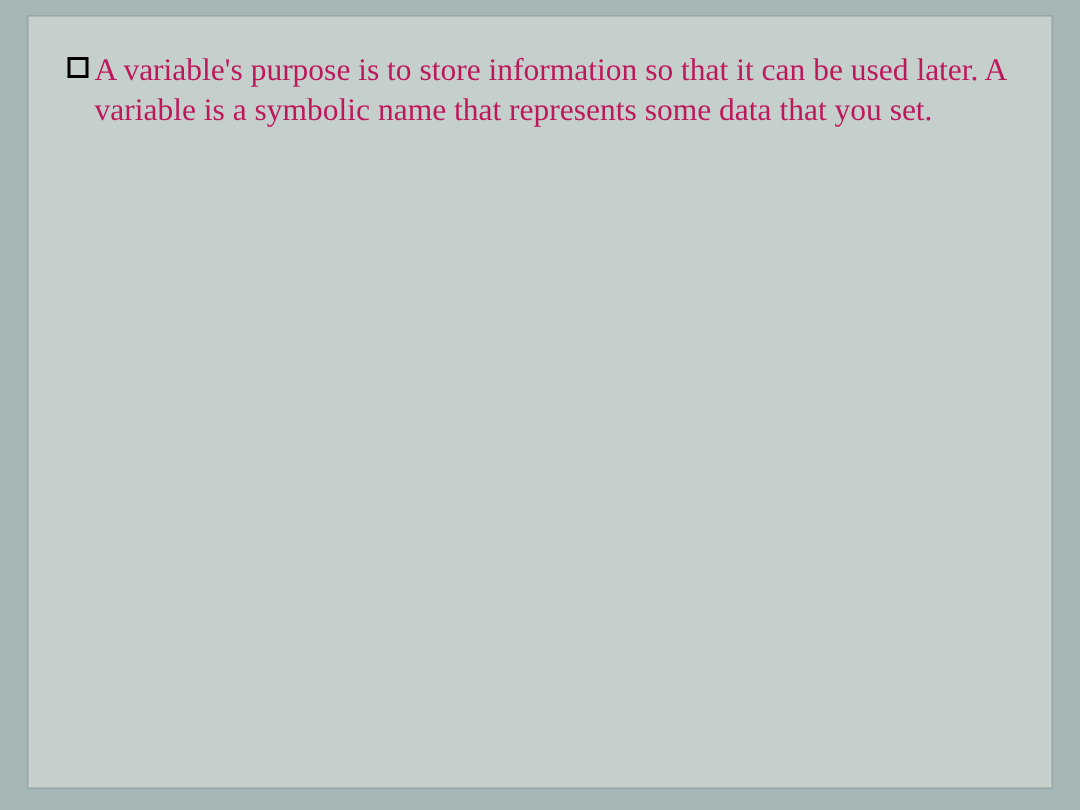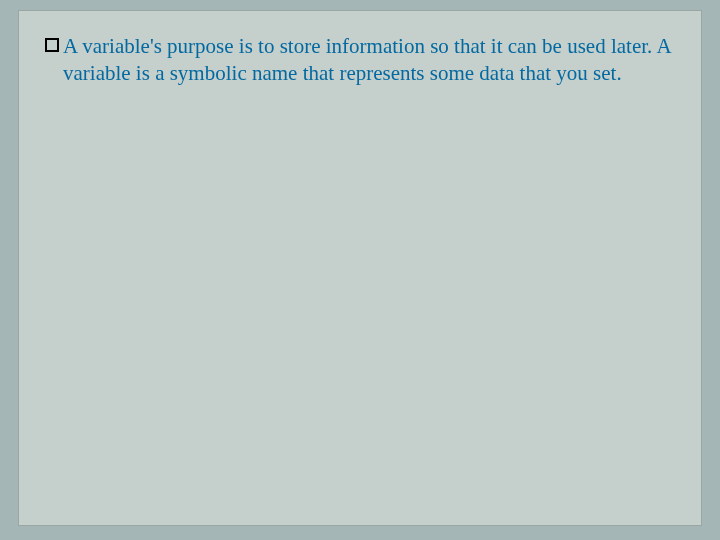--- a/index.html
+++ b/index.html
@@ -54,21 +54,21 @@
     width:24px;
     height:24px;
     border:4px solid #b9c4c2;
     border-radius:50%;
     background:#ffffff;
   }
   .body{
     padding:22px 26px 0 26px;
     font-size:21px;
     line-height:1.28;
-    color:#0369a1;
+    color:#be185d;
   }
   .bullet-row{
     display:flex;
     align-items:flex-start;
   }
   .bullet-mark{
     flex:0 0 auto;
     width:14px;
     height:14px;
     border:2px solid #000;

